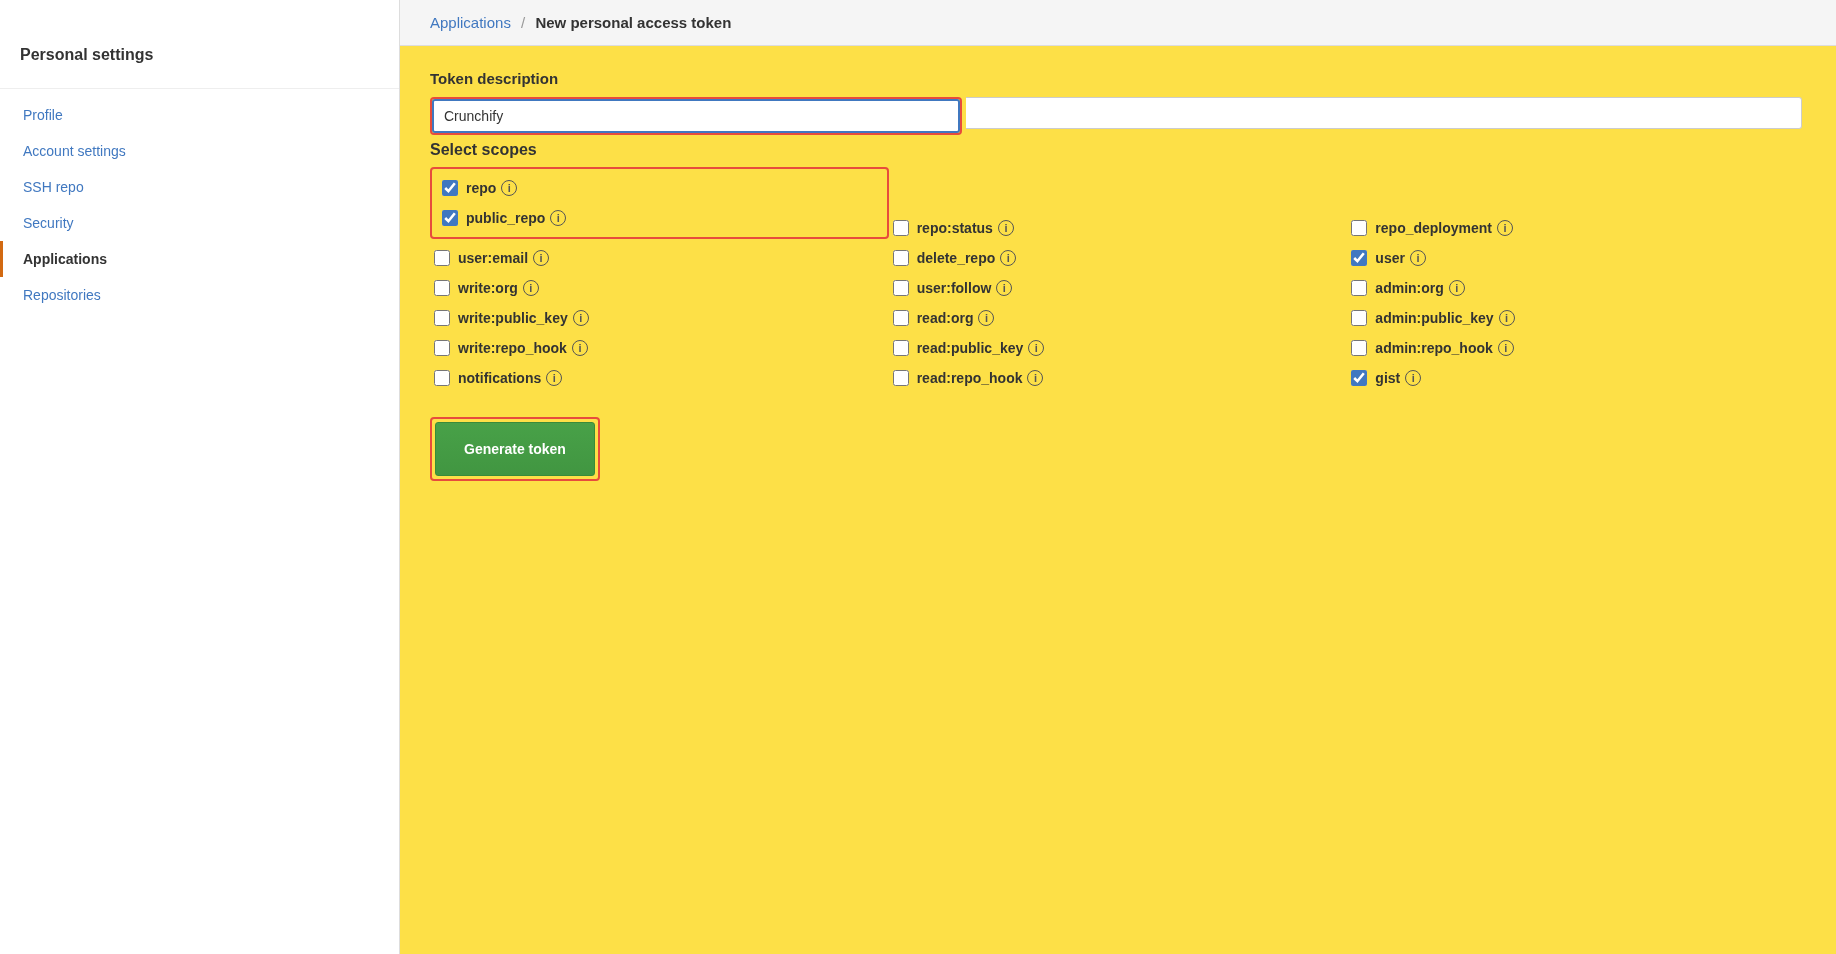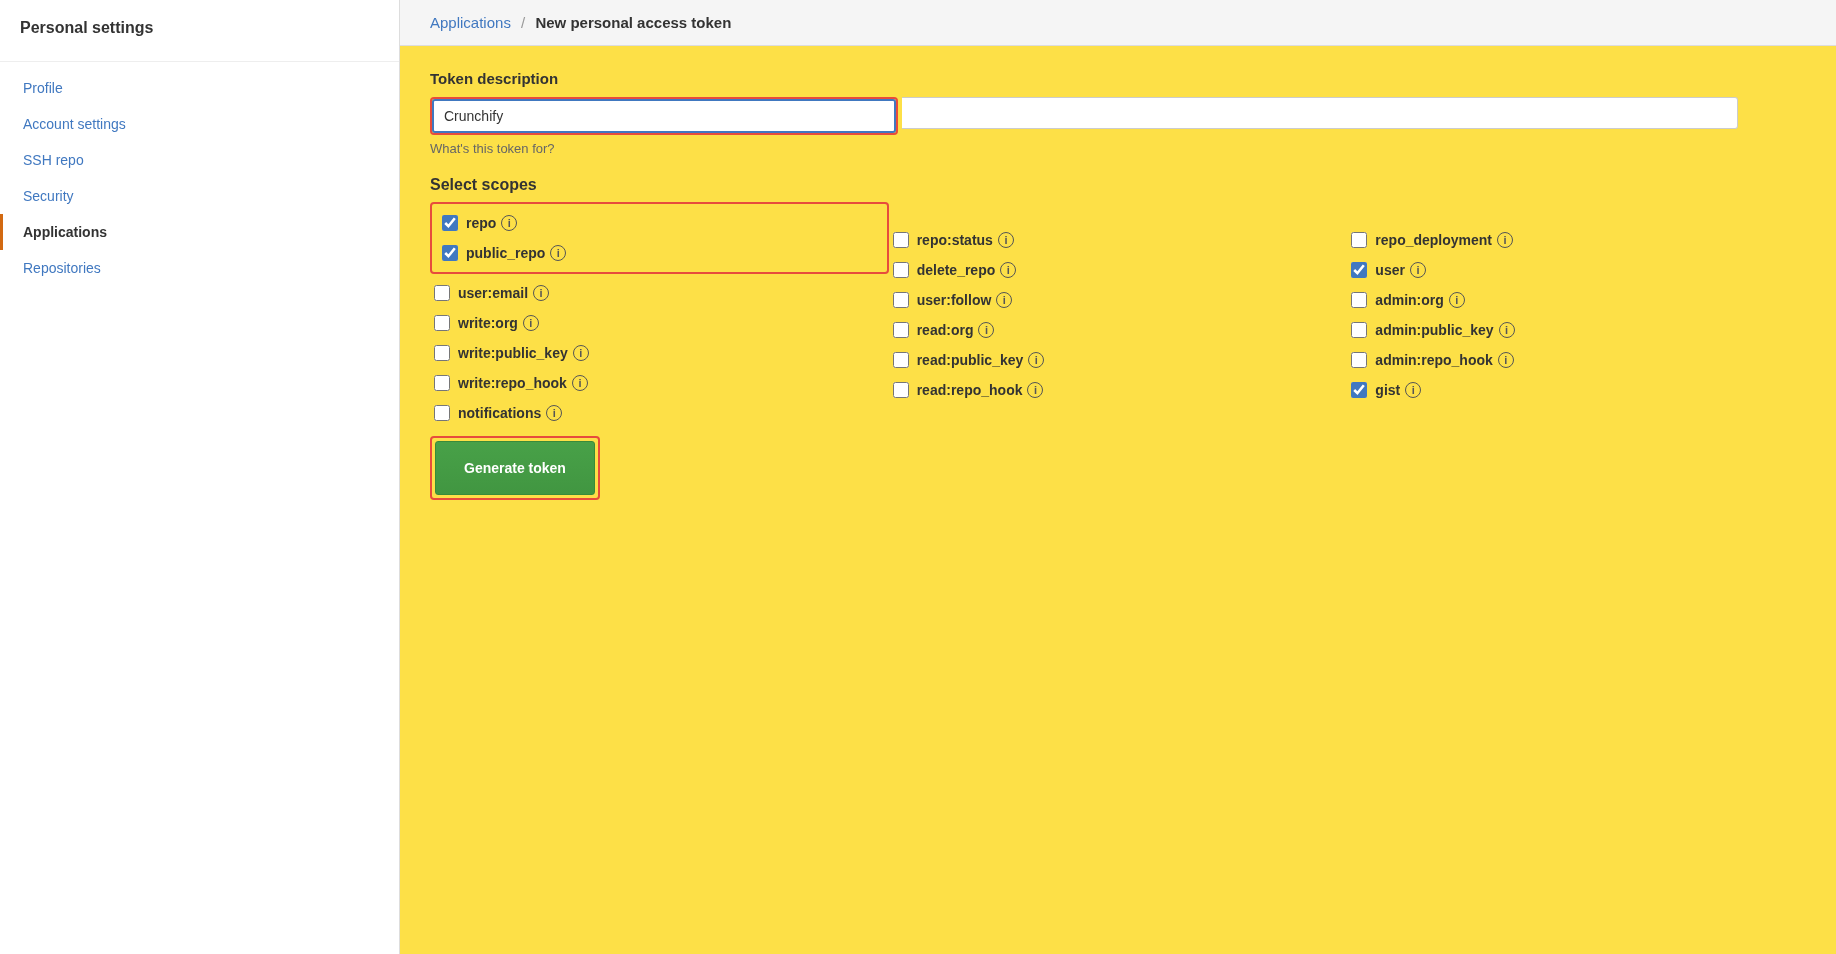--- a/index.html
+++ b/index.html
@@ -12,21 +12,21 @@
     .layout {
       display: flex;
       min-height: 954px;
       max-width: 1836px;
     }
     
     .sidebar {
       width: 400px;
       background: #fff;
       border-right: 1px solid #ddd;
-      padding: 9px 0;
+      padding: 36px 0;
       flex-shrink: 0;
     }
     .sidebar-title {
       font-size: 16px;
       font-weight: 600;
       color: #333;
       padding: 10px 20px 16px 20px;
     }
     .sidebar-item {
       display: block;
@@ -144,22 +144,22 @@
       border-radius: 50%;
       font-size: 11px;
       font-weight: 700;
       color: #555;
       cursor: help;
       flex-shrink: 0;
     }
     .scopes-three-col {
       display: flex;
       gap: 0;
-      margin-bottom: 8px;
-      align-items: center;
+      margin-bottom: 24px;
+      align-items: flex-end;
     }
     .scopes-col {
       flex: 1;
       display: flex;
       flex-direction: column;
     }
     .generate-btn {
       background: linear-gradient(#48a148, #419641);
       color: #fff;
       border: 1px solid #3a8a3a;
@@ -193,25 +193,24 @@
       <span class="sep">/</span>
       <span class="bold">New personal access token</span>
     </div>
 
     <div class="content">
       
       <span class="section-label">Token description</span>
 
       <div style="margin-bottom:6px;">
         <div style="border:2px solid #e74c3c; border-radius:4px; display:inline-block;">
-          <input type="text" class="token-input" value="Crunchify" style="width: 464px; border: 2px solid rgb(64, 120, 192); border-radius: 3px; padding: 7px 10px; font-size: 14px; outline: none; color: rgb(51, 51, 51);">
+          <input type="text" class="token-input" value="Crunchify" style="width: 528px; border: 2px solid rgb(64, 120, 192); border-radius: 3px; padding: 7px 10px; font-size: 14px; outline: none; color: rgb(51, 51, 51);">
         </div>
         <input type="text" value="" style="border-top: 1px solid rgb(204, 204, 204); border-right: 1px solid rgb(204, 204, 204); border-bottom: 1px solid rgb(204, 204, 204); border-image: initial; border-left: none; padding: 7px 10px; font-size: 14px; width: calc(100% - 540px); outline: none; color: rgb(51, 51, 51); border-radius: 0px 3px 3px 0px; vertical-align: top;">
       </div>
-      <span class="token-hint">What's this token for?</span>
 
       
       <span class="scopes-label">Select scopes</span>
 
       
       <div class="scopes-three-col">
 
         <div class="scopes-col">
 
           <div style="border:2px solid #e74c3c; border-radius:4px; padding:4px 6px; display:inline-block; margin-bottom:4px;">

